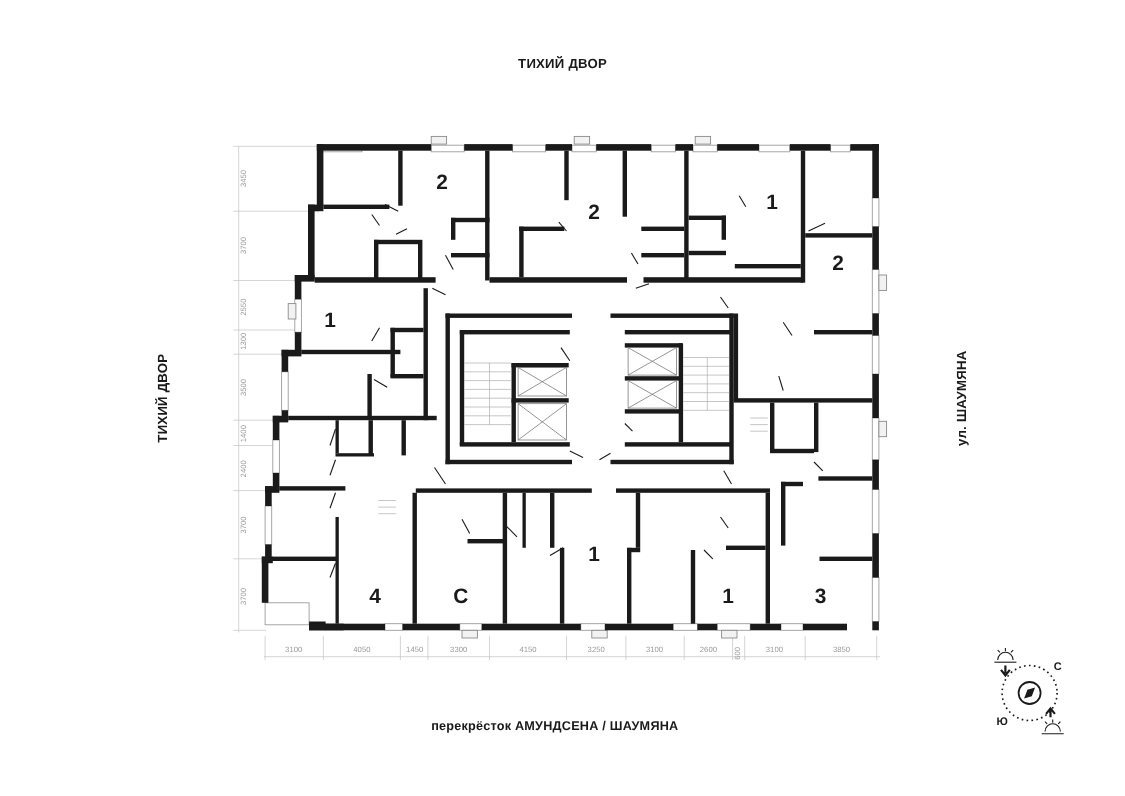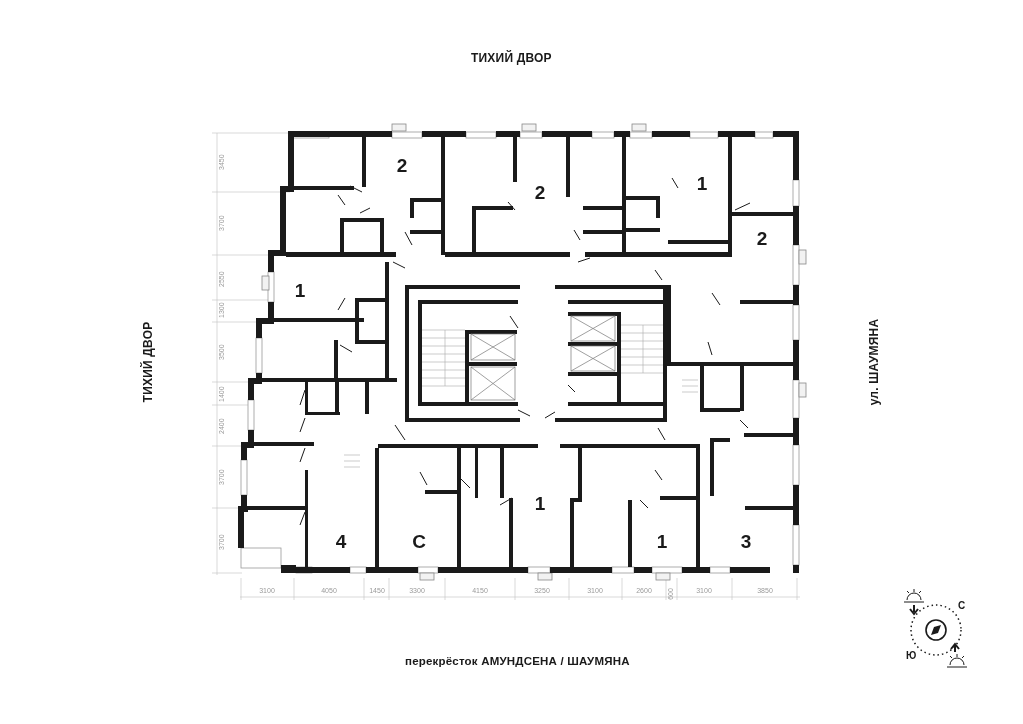--- a/index.html
+++ b/index.html
@@ -1,19 +1,19 @@
 <!DOCTYPE html>
 <html><head>
 <meta charset="utf-8">
 <style>
   html,body{margin:0;padding:0;background:#ffffff;}
   body{width:1023px;height:724px;position:relative;overflow:hidden;font-family:"Liberation Sans",sans-serif;color:#1a1a1a;}
   .label{position:absolute;font-weight:bold;font-size:12px;letter-spacing:0.2px;white-space:nowrap;}
   #top-label{left:471px;top:51px;}
-  #bottom-label{left:405px;top:655px;font-size:11.5px;}
+  #bottom-label{left:392px;top:655px;font-size:11.5px;}
   #left-label{left:148px;top:362px;transform:translate(-50%,-50%) rotate(-90deg);}
   #right-label{left:874px;top:362px;transform:translate(-50%,-50%) rotate(-90deg);}
   svg#plan{position:absolute;left:0;top:0;}
   .dim{font-family:"Liberation Sans",sans-serif;font-size:7px;fill:#9a9a9a;}
   .rooms{font-family:"Liberation Sans",sans-serif;font-weight:bold;font-size:19px;fill:#1a1a1a;}
   .compass-text{font-family:"Liberation Sans",sans-serif;font-weight:bold;font-size:10px;fill:#1a1a1a;}
 </style>
 </head>
 <body>
 

